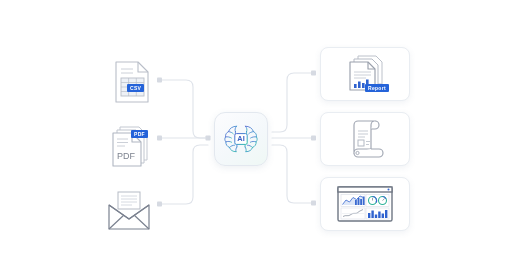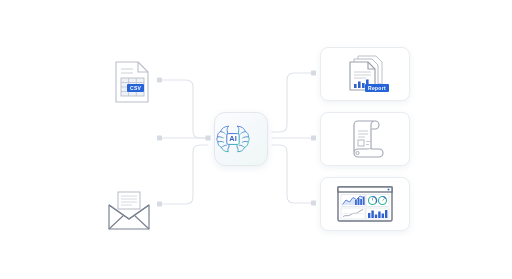--- a/index.html
+++ b/index.html
@@ -58,21 +58,21 @@
     left: 214px;
     top: 112px;
     width: 52px;
     height: 52px;
     border-radius: 11px;
     background: linear-gradient(145deg, #fcfcfe 0%, #f4f8fb 55%, #eff8f5 100%);
     border: 1px solid #e3e8ef;
     box-shadow: 0 2px 7px rgba(80,110,140,0.10);
     display: flex;
     align-items: center;
-    justify-content: flex-start;
+    justify-content: center;
   }
   #ai-node svg { display: block; }
 
   
   .output-card {
     position: absolute;
     width: 88px;
     height: 52px;
     background: #ffffff;
     border: 1px solid #e9edf2;
@@ -131,20 +131,35 @@
           <line x1="18" y1="28.5" x2="41" y2="28.5"></line>
           <line x1="18" y1="33" x2="41" y2="33"></line>
           <line x1="18" y1="37.5" x2="41" y2="37.5"></line>
           <line x1="25.6" y1="24" x2="25.6" y2="42"></line>
           <line x1="33.3" y1="24" x2="33.3" y2="42"></line>
         </g>
       </svg>
       <div class="badge-text" style="left:24px; top:30px;">CSV</div>
     </div>
 
+    <div class="input-node" style="left:101px; top:118px;">
+      <svg viewBox="0 0 56 56">
+        <path d="M19,9 L38,9 L46,17 L46,42 L19,42 Z" fill="#ffffff" stroke="#c3c8d1" stroke-width="1"></path>
+        <path d="M16,12 L35,12 L43,20 L43,45 L16,45 Z" fill="#ffffff" stroke="#c0c5ce" stroke-width="1"></path>
+        <path d="M12,15 L31,15 L40,24 L40,48 L12,48 Z" fill="#ffffff" stroke="#b0b6c1" stroke-width="1.1" stroke-linejoin="round"></path>
+        <path d="M31,15 L31,24 L40,24" fill="none" stroke="#b0b6c1" stroke-width="1.1" stroke-linejoin="round"></path>
+        <g stroke="#c6cbd4" stroke-width="0.9">
+          <line x1="16" y1="21" x2="27" y2="21"></line>
+          <line x1="16" y1="24.5" x2="27" y2="24.5"></line>
+          <line x1="16" y1="28" x2="24" y2="28"></line>
+        </g>
+        <text x="16" y="41" font-family="Liberation Sans, sans-serif" font-size="9" fill="#7d838f">PDF</text>
+      </svg>
+      <div class="badge-text" style="left:30px; top:12px;">PDF</div>
+    </div>
 
     <div class="input-node" style="left:101px; top:183px;">
       <svg viewBox="0 0 56 56">
         <rect x="17" y="9" width="22" height="17" fill="#ffffff" stroke="#b6bbc5" stroke-width="1"></rect>
         <g stroke="#ccd1d9" stroke-width="0.8">
           <line x1="20" y1="13" x2="36" y2="13"></line>
           <line x1="20" y1="16" x2="36" y2="16"></line>
           <line x1="20" y1="19" x2="36" y2="19"></line>
           <line x1="20" y1="22" x2="31" y2="22"></line>
         </g>

